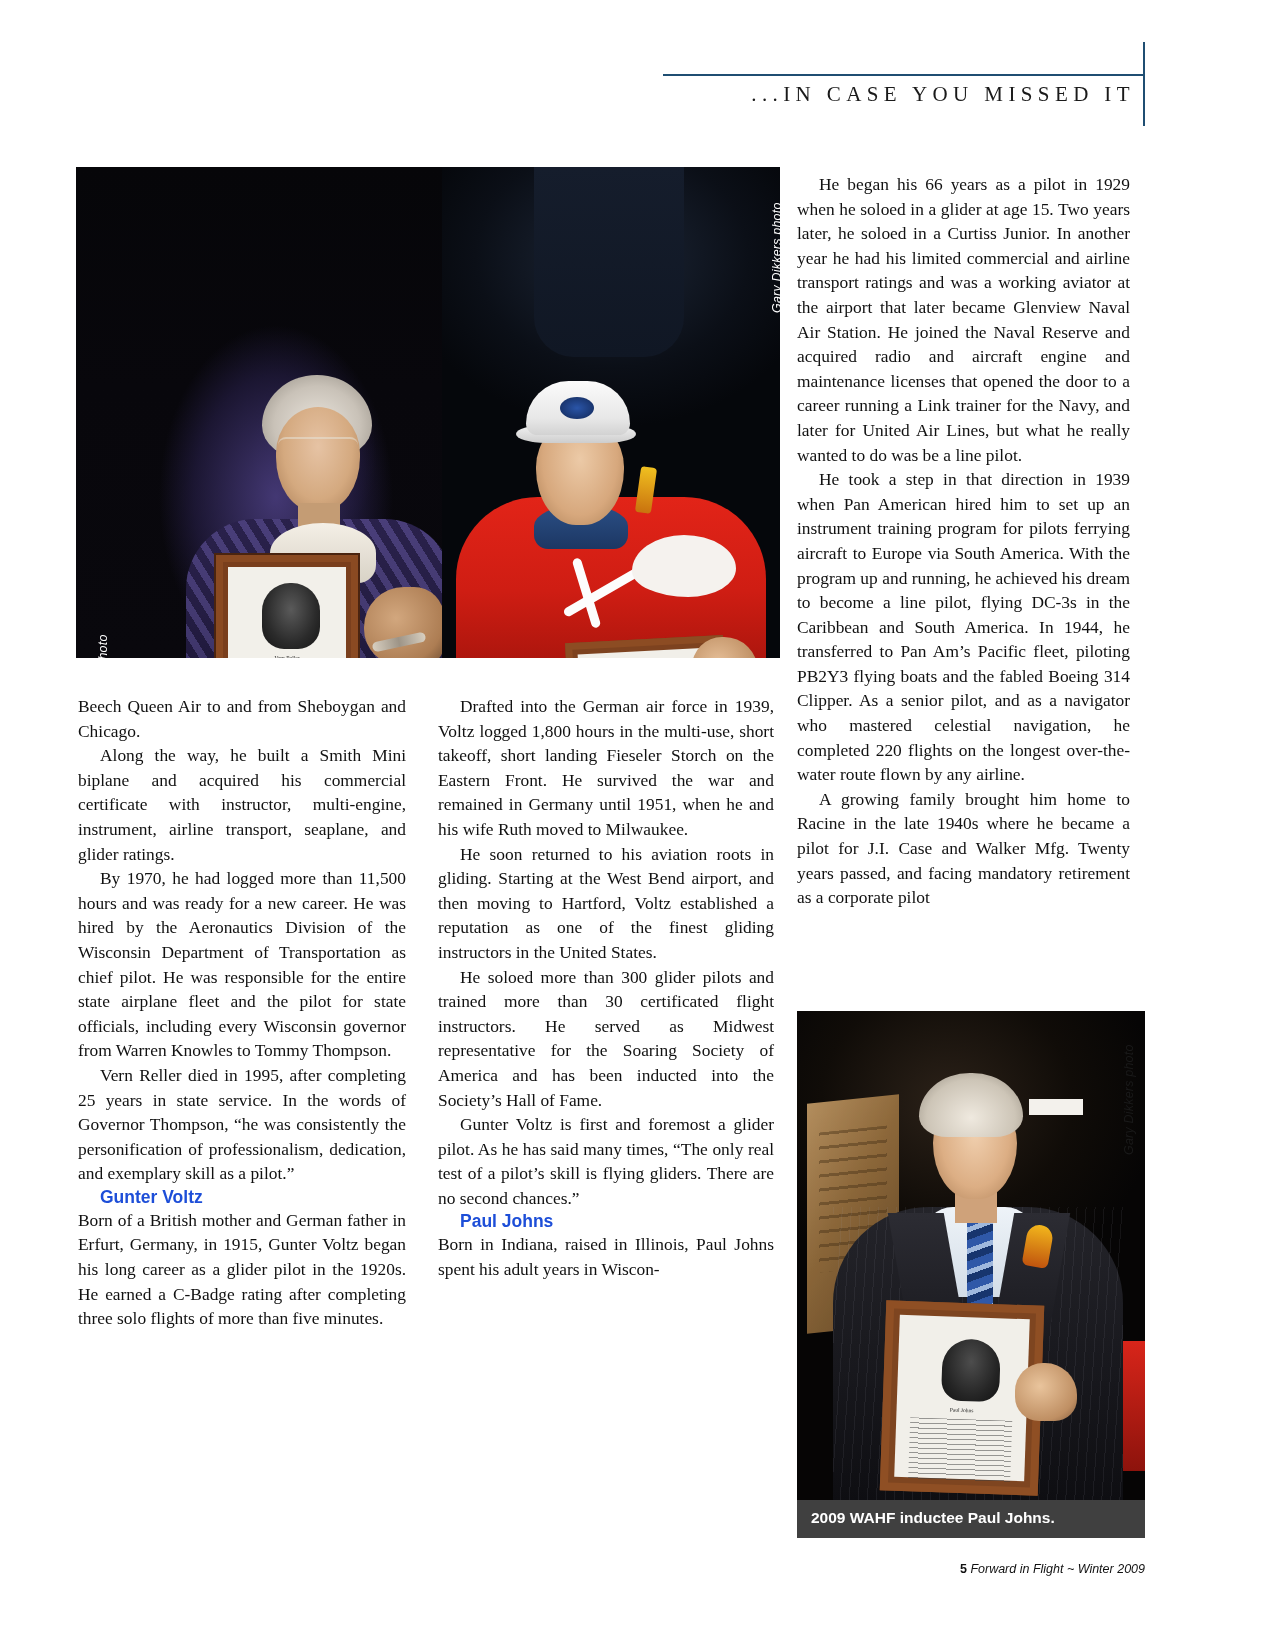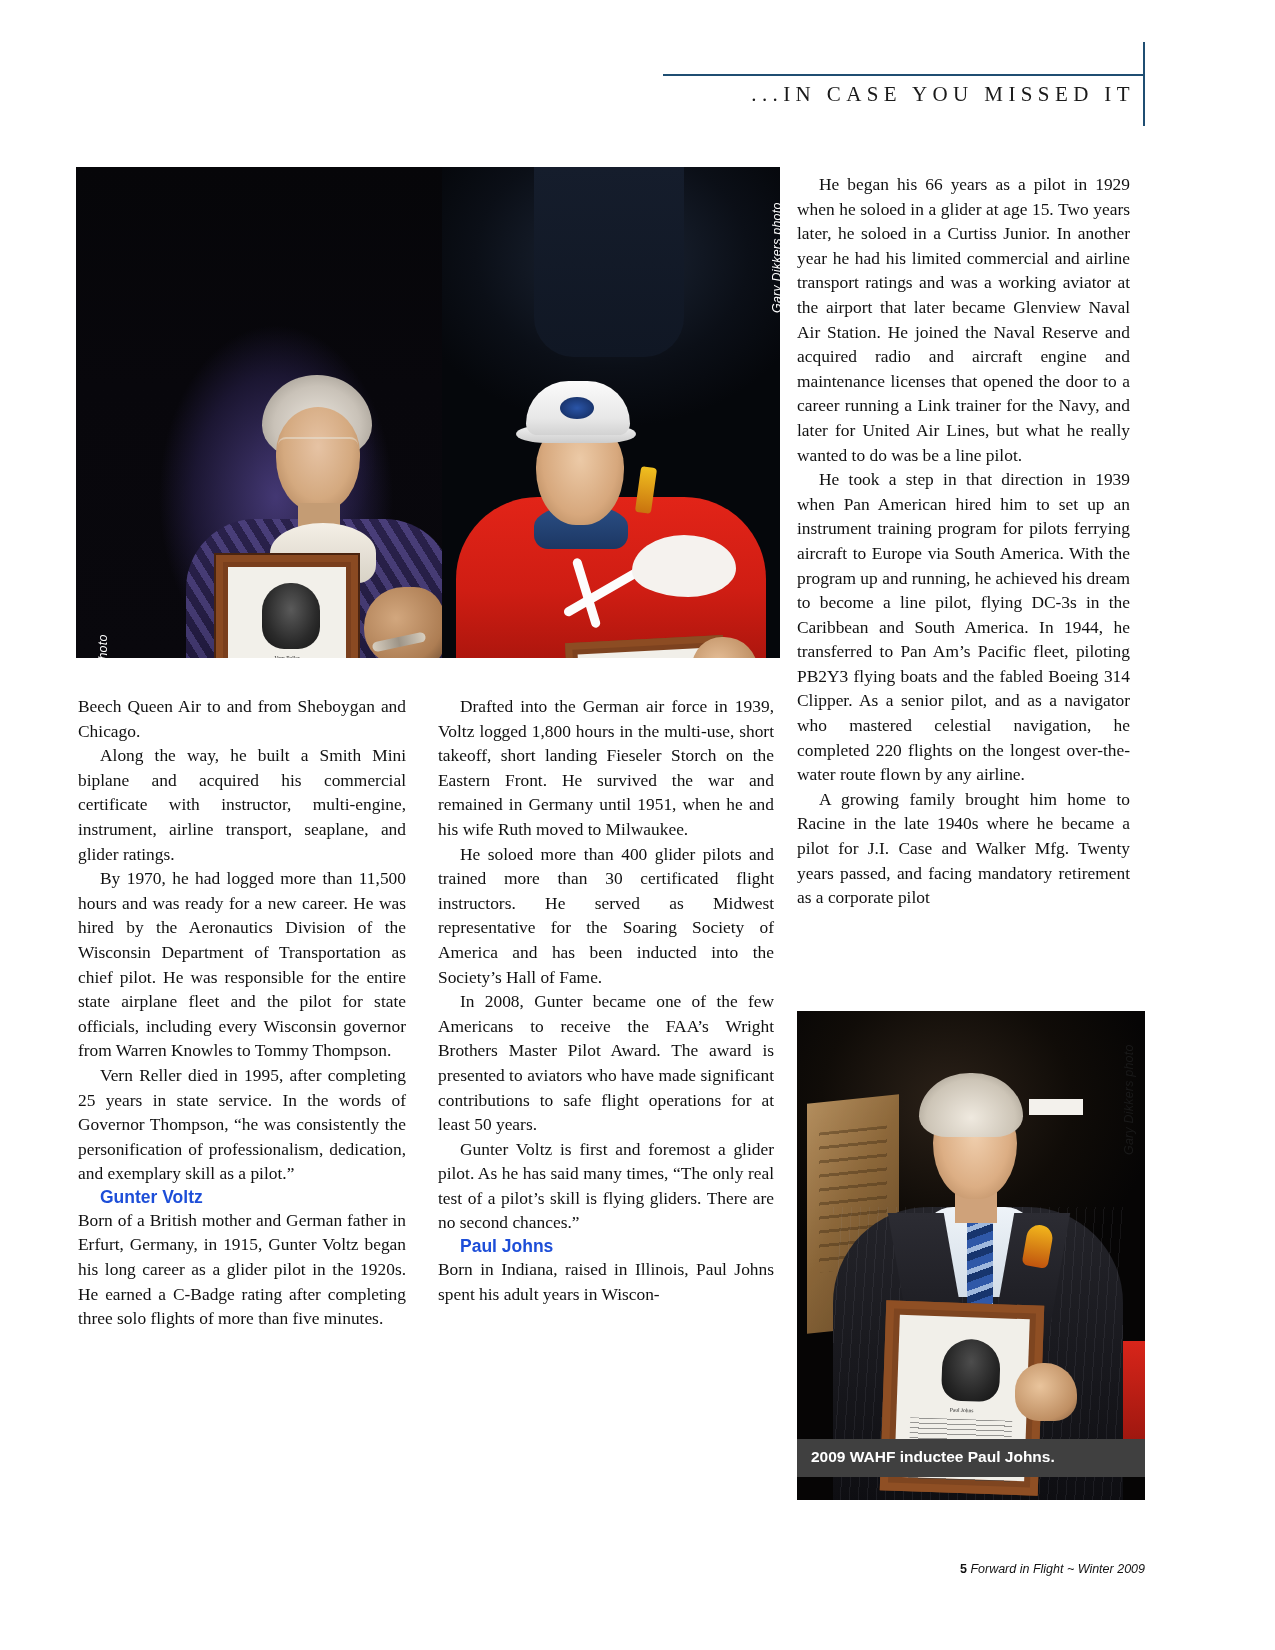--- a/index.html
+++ b/index.html
@@ -448,35 +448,35 @@
         <div class="portrait"></div>
         <div class="pname">Paul Johns</div>
         <div class="ptext"></div>
       </div>
     </div>
     <div class="br-hand"></div>
   </div>
 
   <div class="credit-vert credit-dark" style="left:1122px; top:1155px;">Gary Dikkers photo</div>
 
-  <div class="caption-bar" style="left:797px; top:1439px; width:348px; height:38px; padding-top:8px;">2009 WAHF inductee Paul Johns.</div>
+  <div class="caption-bar" style="left:797px; top:1500px; width:348px; height:38px; padding-top:8px;">2009 WAHF inductee Paul Johns.</div>
 
   <div class="col" id="col-left">
     <p class="noindent">Beech Queen Air to and from Sheboygan and Chicago.</p>
     <p>Along the way, he built a Smith Mini biplane and acquired his commercial certificate with instructor, multi-engine, instrument, airline transport, seaplane, and glider ratings.</p>
     <p>By 1970, he had logged more than 11,500 hours and was ready for a new career. He was hired by the Aeronautics Division of the Wisconsin Department of Transportation as chief pilot. He was responsible for the entire state airplane fleet and the pilot for state officials, including every Wisconsin governor from Warren Knowles to Tommy Thompson.</p>
     <p>Vern Reller died in 1995, after completing 25 years in state service. In the words of Governor Thompson, “he was consistently the personification of professionalism, dedication, and exemplary skill as a pilot.”</p>
     <p class="subhead">Gunter Voltz</p>
     <p class="noindent">Born of a British mother and German father in Erfurt, Germany, in 1915, Gunter Voltz began his long career as a glider pilot in the 1920s. He earned a C-Badge rating after completing three solo flights of more than five minutes.</p>
   </div>
 
   <div class="col" id="col-mid">
     <p>Drafted into the German air force in 1939, Voltz logged 1,800 hours in the multi-use, short takeoff, short landing Fieseler Storch on the Eastern Front. He survived the war and remained in Germany until 1951, when he and his wife Ruth moved to Milwaukee.</p>
-    <p>He soloed more than 400 glider pilots and trained more than 30 certificated flight instructors. He served as Midwest representative for the Soaring Society of America and has been inducted into the Society’s Hall of Fame.</p>
-    <p>In 2008, Gunter became one of the few Americans to receive the FAA’s Wright Brothers Master Pilot Award. The award is presented to aviators who have made significant contributions to safe flight operations for at least 50 years.</p>
+    <p>He soon returned to his aviation roots in gliding. Starting at the West Bend airport, and then moving to Hartford, Voltz established a reputation as one of the finest gliding instructors in the United States.</p>
+    <p>He soloed more than 300 glider pilots and trained more than 30 certificated flight instructors. He served as Midwest representative for the Soaring Society of America and has been inducted into the Society’s Hall of Fame.</p>
     <p>Gunter Voltz is first and foremost a glider pilot. As he has said many times, “The only real test of a pilot’s skill is flying gliders. There are no second chances.”</p>
     <p class="subhead">Paul Johns</p>
     <p class="noindent">Born in Indiana, raised in Illinois, Paul Johns spent his adult years in Wiscon-</p>
   </div>
 
   <div class="col" id="col-right">
     <p>He began his 66 years as a pilot in 1929 when he soloed in a glider at age 15. Two years later, he soloed in a Curtiss Junior. In another year he had his limited commercial and airline transport ratings and was a working aviator at the airport that later became Glenview Naval Air Station. He joined the Naval Reserve and acquired radio and aircraft engine and maintenance licenses that opened the door to a career running a Link trainer for the Navy, and later for United Air Lines, but what he really wanted to do was be a line pilot.</p>
     <p>He took a step in that direction in 1939 when Pan American hired him to set up an instrument training program for pilots ferrying aircraft to Europe via South America. With the program up and running, he achieved his dream to become a line pilot, flying DC-3s in the Caribbean and South America. In 1944, he transferred to Pan Am’s Pacific fleet, piloting PB2Y3 flying boats and the fabled Boeing 314 Clipper. As a senior pilot, and as a navigator who mastered celestial navigation, he completed 220 flights on the longest over-the-water route flown by any airline.</p>
     <p>A growing family brought him home to Racine in the late 1940s where he became a pilot for J.I. Case and Walker Mfg. Twenty years passed, and facing mandatory retirement as a corporate pilot</p>
   </div>

